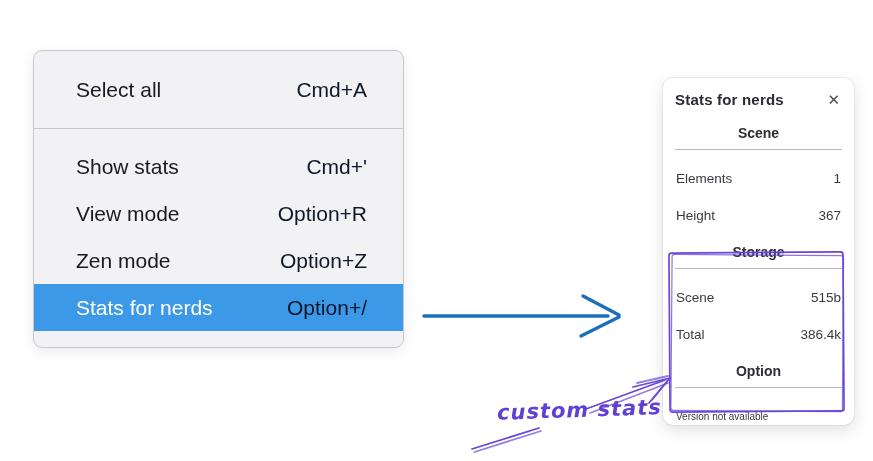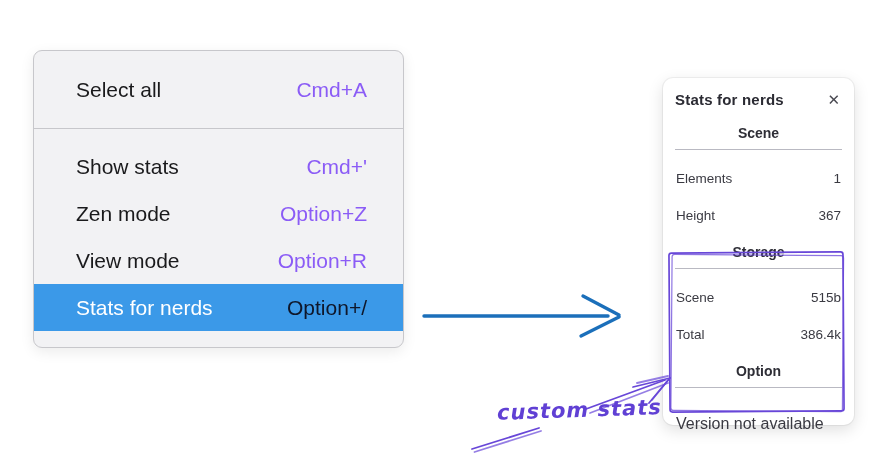--- a/index.html
+++ b/index.html
@@ -13,40 +13,40 @@
     position:absolute;left:33px;top:50px;width:371px;height:298px;box-sizing:border-box;
     background:#f2f2f4;border:1px solid #c7c7cb;border-radius:9px;
     box-shadow:0 4px 14px rgba(0,0,0,0.08);
   }
   .menu-section-top{padding:15px 0;}
   .menu-section-bottom{padding:14px 0 15px;}
   .menu-item{
     height:47px;display:flex;align-items:center;justify-content:space-between;
     padding:0 36px 0 42px;font-size:21px;color:#1a1a1c;cursor:default;
   }
-  .menu-item .shortcut{color:#8b5cf6;}
+  .menu-item .shortcut{color:#0f172a;}
   .menu-item.selected{background:#3b99e8;color:#ffffff;}
   .menu-item.selected .shortcut{color:#0f172a;}
   .menu-divider{height:1px;background:#c7c7cb;}
 
   
   .stats-panel{
     position:absolute;left:663px;top:78px;width:191px;height:347px;box-sizing:border-box;
     background:#ffffff;border-radius:10px;padding:12px 12px 10px;
     box-shadow:0 0 0 1px rgba(0,0,0,0.05),0 5px 16px rgba(0,0,0,0.13);
     color:#3a3a42;
   }
   .stats-header{display:flex;align-items:center;justify-content:space-between;margin-bottom:16px;}
   .stats-title{font-size:15px;font-weight:bold;color:#2b2b33;letter-spacing:0.2px;}
   .stats-close{font-size:15px;color:#4a4a52;line-height:1;cursor:pointer;padding:2px;background:none;border:none;font-family:"Liberation Sans",sans-serif;}
   .stats-sec-head{text-align:center;font-size:14px;font-weight:bold;color:#2e2e36;margin:10px 0 8px;}
   .stats-sec-head.first{margin-top:6px;}
   .stats-divider{height:1px;background:#b9b9c2;margin:0 0 6px;}
   .stat-row{display:flex;justify-content:space-between;font-size:13.5px;margin:20px 1px;line-height:17px;}
-  .stat-note{font-size:16px;margin:27px 1px 0;line-height:17px;}
+  .stat-note{font-size:10px;margin:20px 1px 0;line-height:17px;}
 
   
   .overlay{position:absolute;left:0;top:0;width:873px;height:461px;pointer-events:none;z-index:6;}
   .annotation-text{
     position:absolute;left:497px;top:398px;z-index:7;
     font-family:"DejaVu Sans",cursive;font-style:italic;font-size:21px;font-weight:bold;
     color:#6040d4;transform:rotate(-2deg);letter-spacing:1px;white-space:nowrap;
   }
 </style>
 </head>
@@ -61,26 +61,26 @@
         <span class="shortcut">Cmd+A</span>
       </div>
     </div>
     <div class="menu-divider"></div>
     <div class="menu-section-bottom">
       <div class="menu-item">
         <span>Show stats</span>
         <span class="shortcut">Cmd+'</span>
       </div>
       <div class="menu-item">
+        <span>View mode</span>
+        <span class="shortcut">Option+R</span>
+      </div>
+      <div class="menu-item">
         <span>Zen mode</span>
         <span class="shortcut">Option+Z</span>
-      </div>
-      <div class="menu-item">
-        <span>View mode</span>
-        <span class="shortcut">Option+R</span>
       </div>
       <div class="menu-item selected">
         <span>Stats for nerds</span>
         <span class="shortcut">Option+/</span>
       </div>
     </div>
   </div>
 
   <div class="stats-panel">
     <div class="stats-header">

